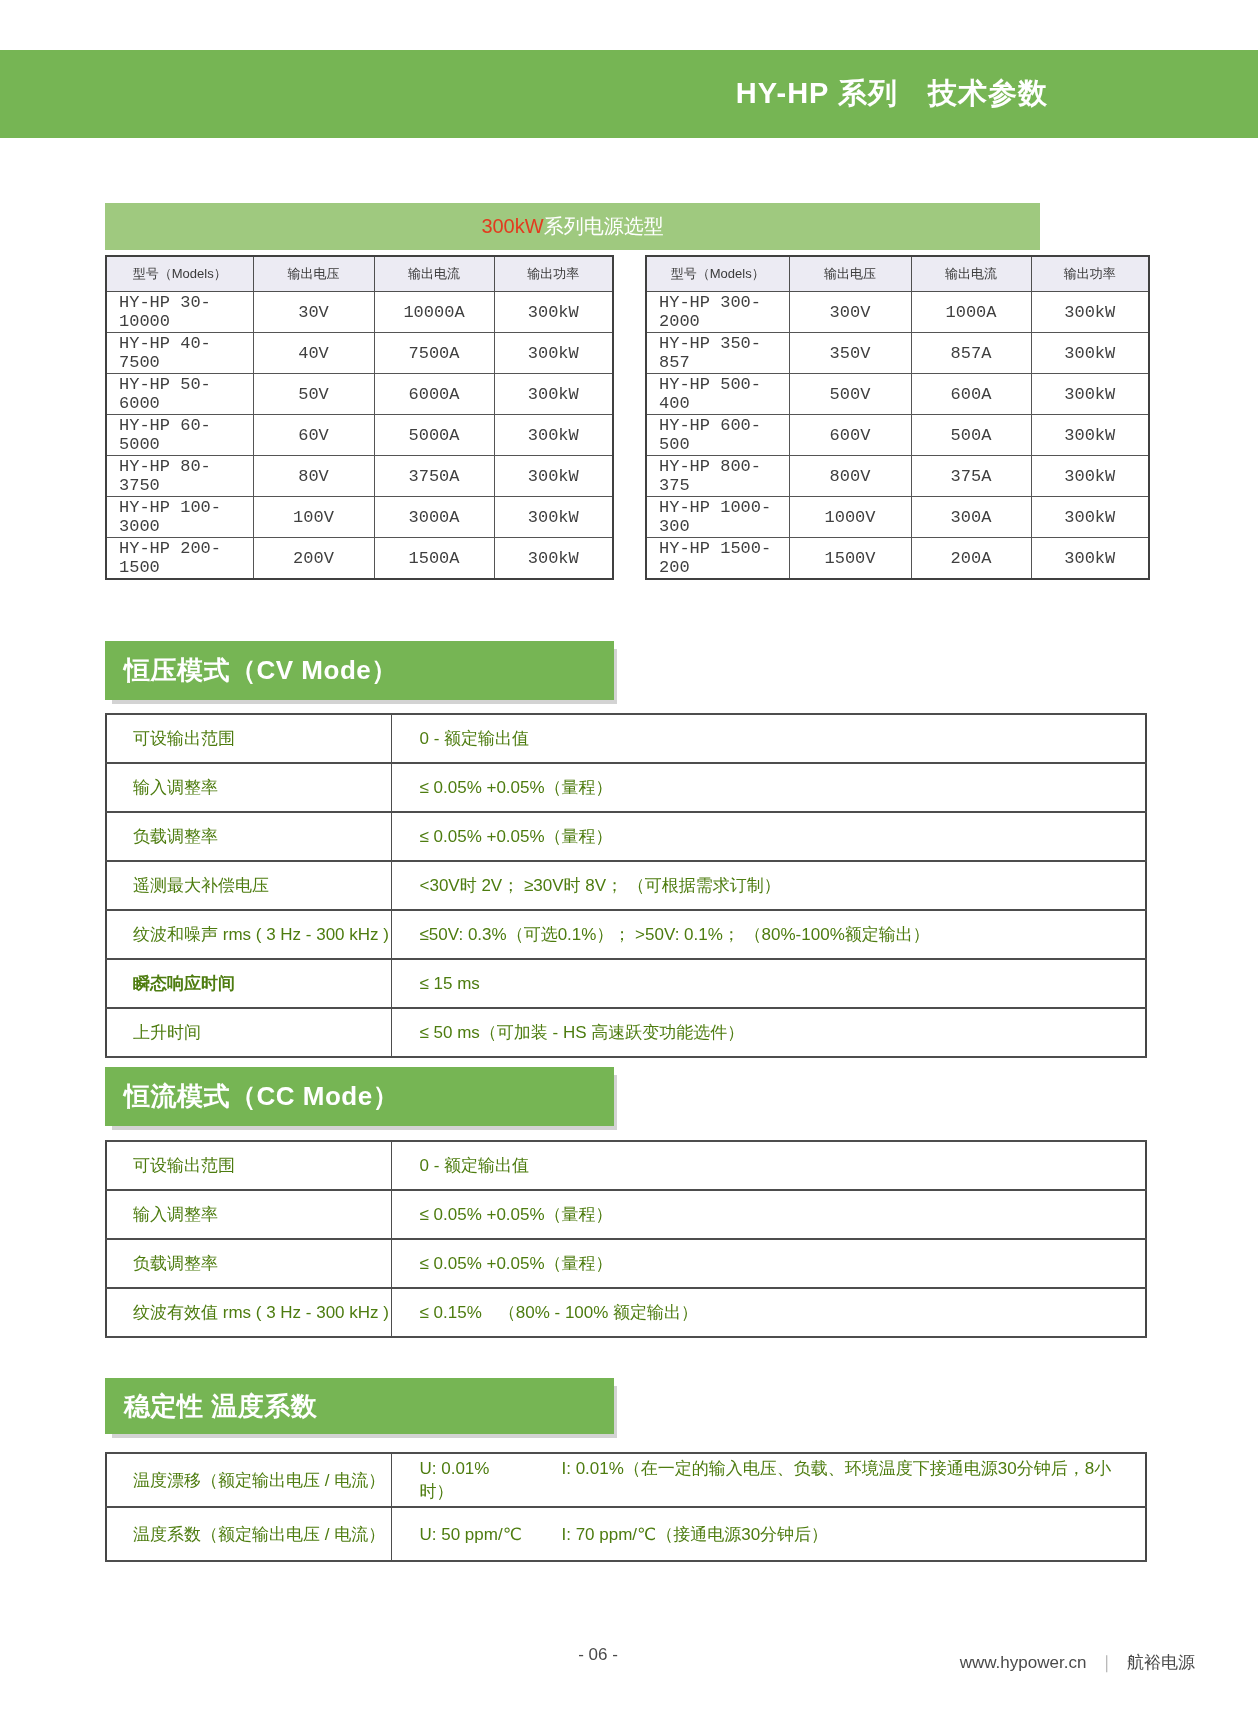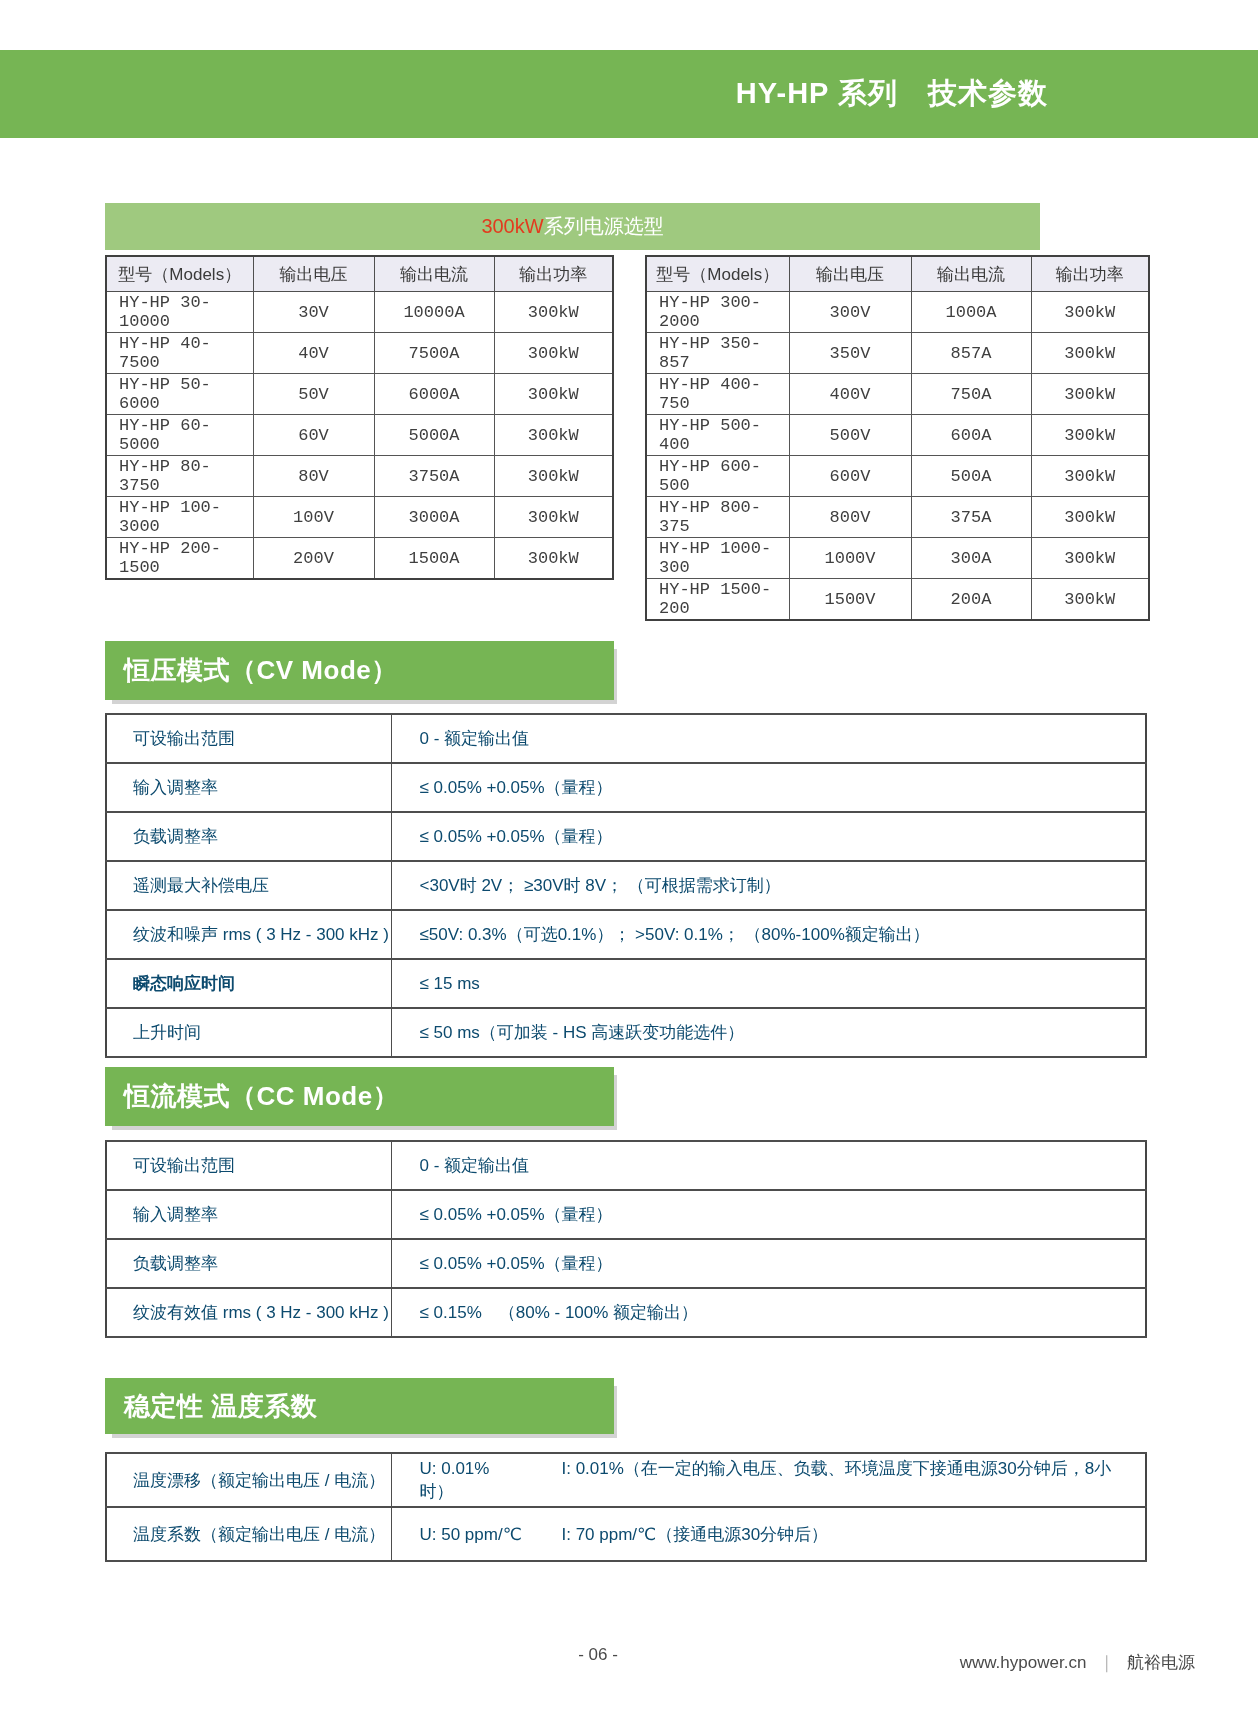--- a/index.html
+++ b/index.html
@@ -21,40 +21,40 @@
     position:absolute;left:105px;top:203px;width:935px;height:47px;
     background:#9FC97F;display:flex;align-items:center;justify-content:center;
     font-size:20px;color:#fff;
   }
   .banner .hl{color:#E23A1E;}
 
   
   table{border-collapse:collapse;table-layout:fixed;}
   .model-table{position:absolute;top:255px;background:#fff;border:2px solid #404040;font-size:17px;}
   .model-table th{
-    background:#ECEBF3;font-weight:normal;font-size:17px;height:32px;
+    background:#ECEBF3;font-weight:normal;font-size:13px;height:32px;
     border:1px solid #4f4f4f;color:#3a3a3a;
   }
   .model-table td{border:1px solid #555;height:29px;text-align:center;color:#3f3f3f;font-family:Liberation Mono, monospace;}
   .model-table td.model{ text-align:left;padding-left:12px;}
   .model-table th.model{ text-align:center;}
   #left-table{left:105px;width:507px;}
   #right-table{left:645px;width:503px;}
 
   
   .section-header{
     position:absolute;left:105px;width:509px;height:59px;background:#76B554;
     color:#fff;font-size:26px;font-weight:bold;display:flex;align-items:center;
     padding-left:19px;box-sizing:border-box;letter-spacing:.5px;
     box-shadow:5px 6px 0 -2px rgba(130,130,130,.35);
   }
 
   
   .spec-table{position:absolute;left:105px;width:1040px;border:2px solid #454545;font-size:17px;background:#fff;}
-  .spec-table td{border:2px solid #4d4d4d;border-left:none;border-right:none;height:45px;vertical-align:middle;color:#0c4a6e;}
+  .spec-table td{border:2px solid #4d4d4d;border-left:none;border-right:none;height:45px;vertical-align:middle;color:#4d7c0f;}
   .spec-table td.lbl{border-right:1px solid #4d4d4d;padding-left:26px;}
   .spec-table td.val{padding-left:28px;}
   #cv-table tbody tr:nth-child(6) td.lbl{font-weight:bold;}
   .stab-table td{height:50px;}
   .u-span{display:inline-block;min-width:142px;}
 
   
   .footer-page{position:absolute;top:1645px;left:538px;width:120px;text-align:center;font-size:17px;color:#4a4a4a;}
   .footer-right{position:absolute;top:1651px;right:63px;font-size:17px;color:#4a4a4a;margin-left:15px;}
   .footer-right .sep{color:#a9a9a9;padding:0 12px;}
@@ -154,26 +154,20 @@
         <td>1000A</td>
         <td>300kW</td>
       </tr>
     <tr>
         <td class="model">HY-HP 350-857</td>
         <td>350V</td>
         <td>857A</td>
         <td>300kW</td>
       </tr>
     <tr>
-        <td class="model">HY-HP 400-750</td>
-        <td>400V</td>
-        <td>750A</td>
-        <td>300kW</td>
-      </tr>
-    <tr>
         <td class="model">HY-HP 500-400</td>
         <td>500V</td>
         <td>600A</td>
         <td>300kW</td>
       </tr>
     <tr>
         <td class="model">HY-HP 600-500</td>
         <td>600V</td>
         <td>500A</td>
         <td>300kW</td>

